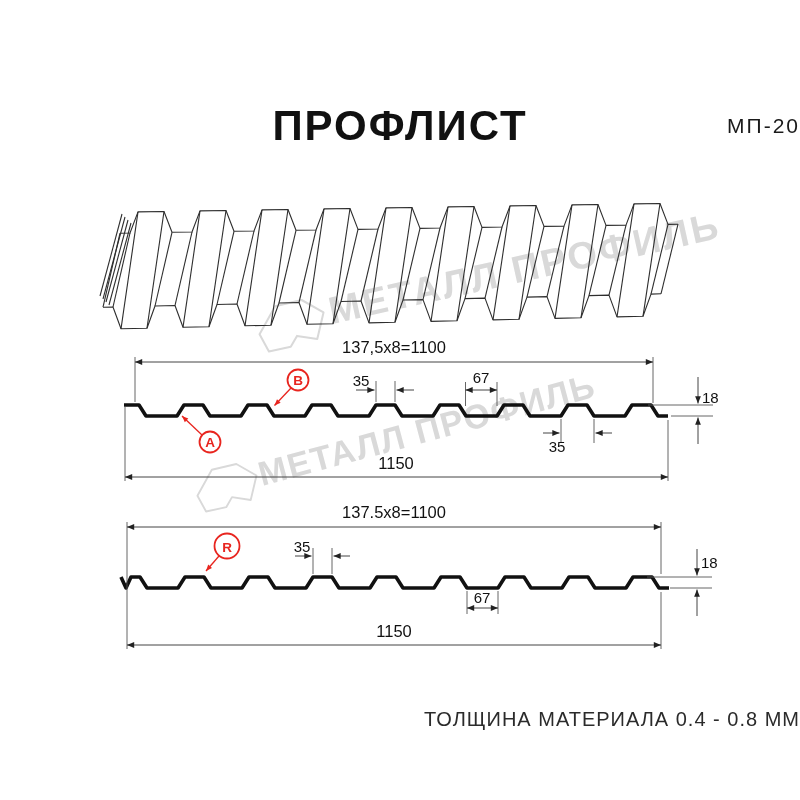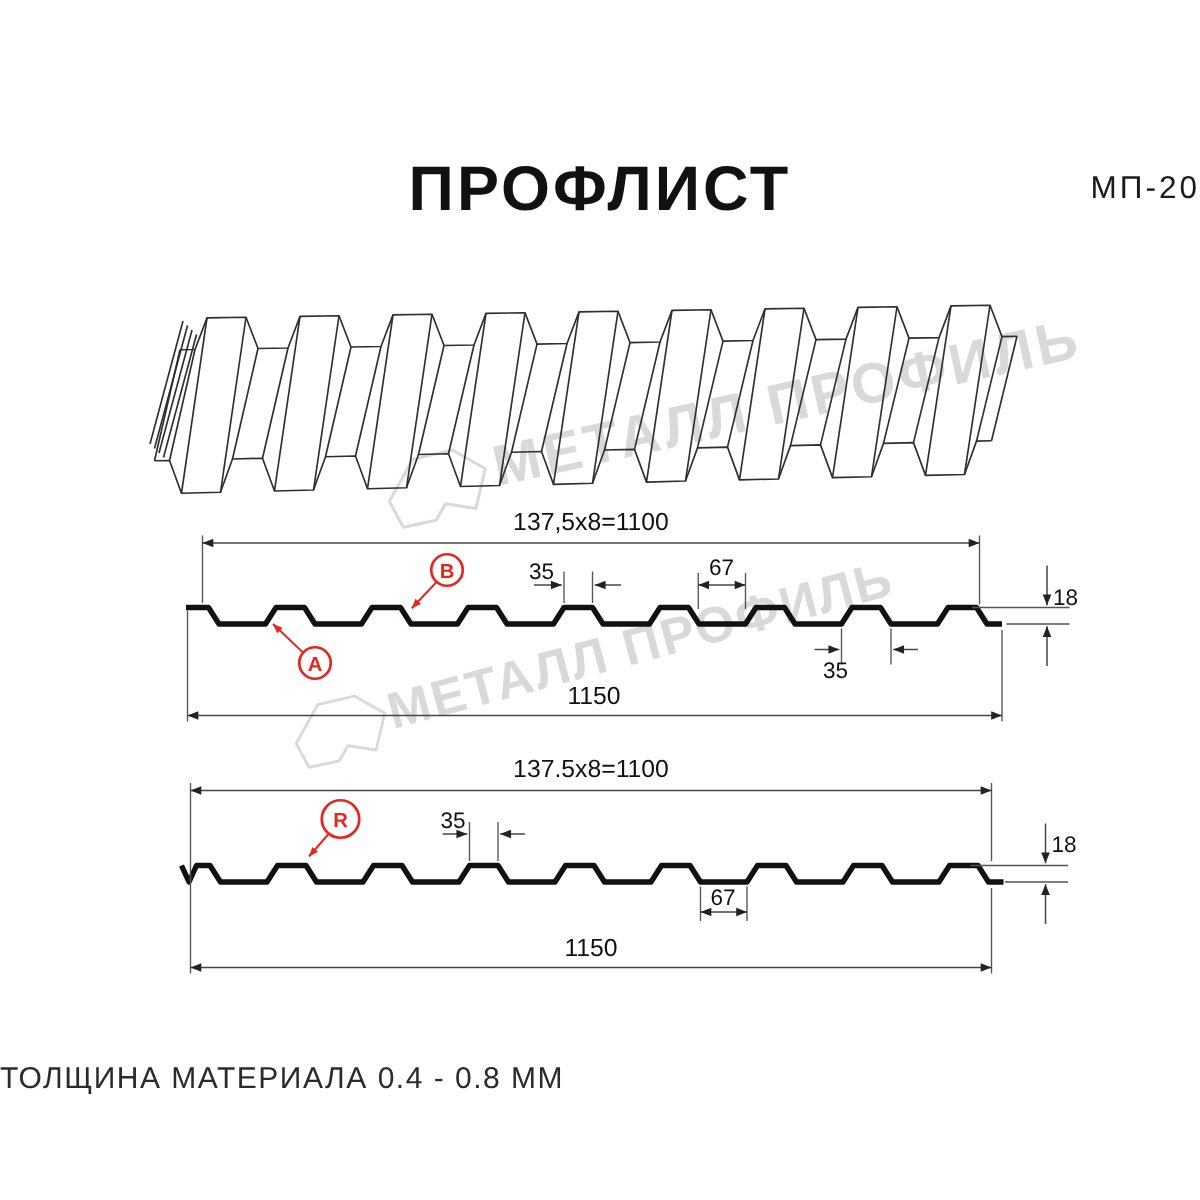--- a/index.html
+++ b/index.html
@@ -9,21 +9,21 @@
   }
   .title{
     position:absolute;top:58px;left:0;width:800px;text-align:center;
     font-size:42px;font-weight:bold;letter-spacing:2px;color:#111111;margin-top:44px;
   }
   .subtitle{
     position:absolute;top:114px;left:0;width:800px;text-align:right;
     font-size:21px;font-weight:normal;letter-spacing:2px;color:#1a1a1a;
   }
   .footer-note{
-    position:absolute;top:708px;left:0;width:800px;text-align:left;
+    position:absolute;top:708px;left:0;width:800px;text-align:right;
     font-size:20px;letter-spacing:1px;color:#2b2b2b;
   }
   svg{position:absolute;top:0;left:0;}
   .wm-text{fill:#d9d9d9;font-weight:bold;}
   .wm-logo{fill:none;stroke:#d9d9d9;stroke-width:2.6;stroke-linejoin:round;}
   .profile{fill:none;stroke:#111111;stroke-width:3.6;stroke-linejoin:round;stroke-linecap:butt;}
   .wire{fill:none;stroke:#2e2e2e;stroke-width:1.1;stroke-linejoin:round;}
   .dim{stroke:#454545;stroke-width:1;fill:none;}
   .ext{stroke:#555555;stroke-width:0.9;fill:none;}
   .dt{font-size:15px;fill:#111111;}

